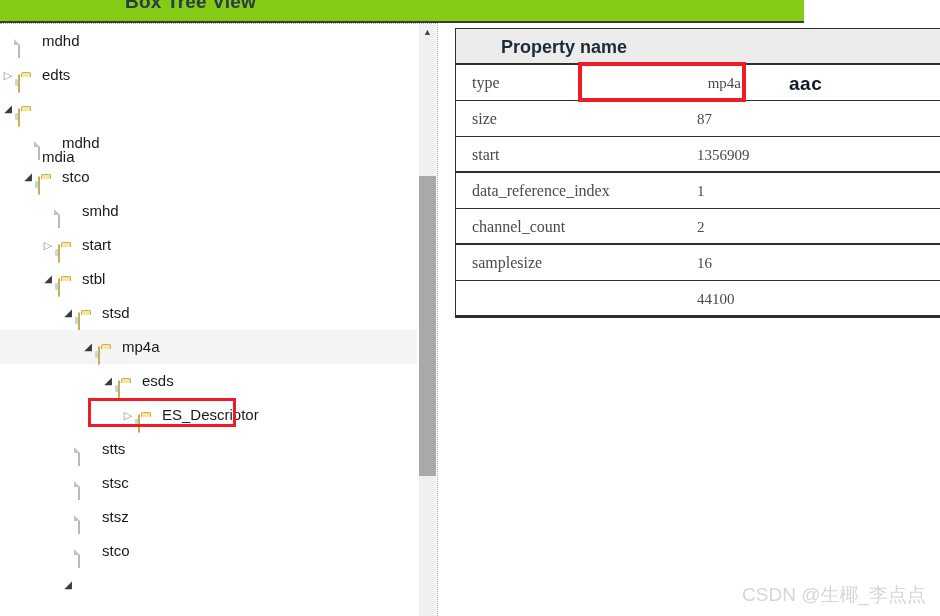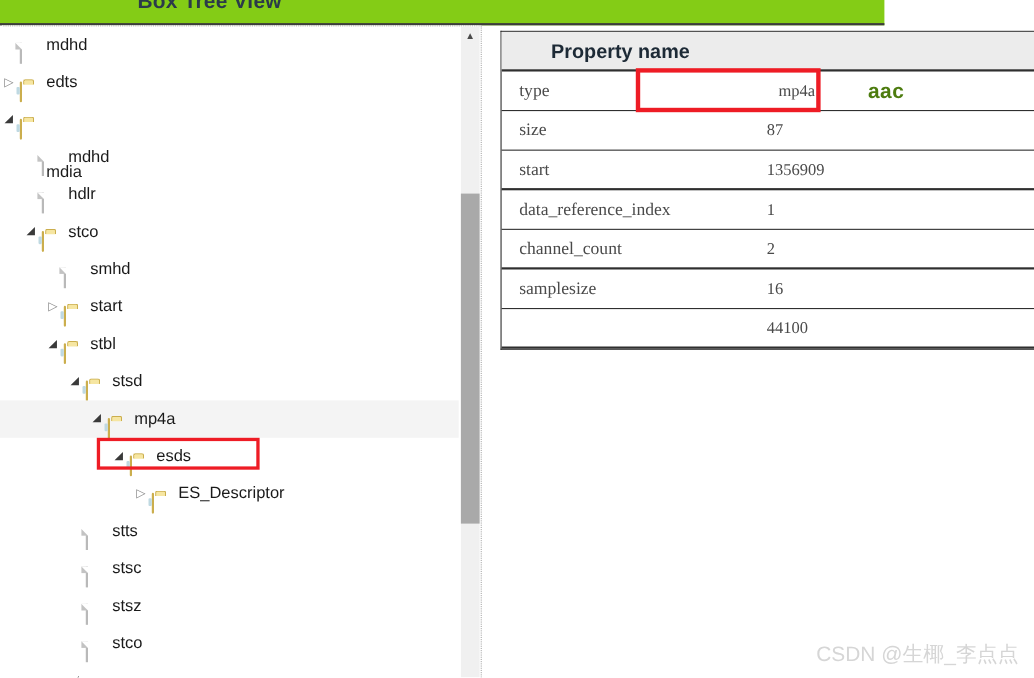--- a/index.html
+++ b/index.html
@@ -251,21 +251,21 @@
     box-sizing: border-box;
     pointer-events: none;
   }
   
   #aac-annotation {
     position: absolute;
     left: 789px;
     top: 73px;
     font-size: 19px;
     font-weight: bold;
-    color: #4d7c0f;
+    color: #0f172a;
     letter-spacing: 0.5px;
   }
 
   
   #watermark {
     position: absolute;
     right: 14px;
     bottom: 8px;
     font-size: 19px;
     color: #d6d6d6;
@@ -278,21 +278,20 @@
 <div id="titlebar">
   <div class="title-text">Box Tree View</div>
 </div>
 
 <div id="tree-panel">
   <div id="tree-list">
       <div class="tree-row"><span class="node-icon ico-file" style="left: 18px;"></span><span class="node-label" style="left: 42px;">mdhd</span></div>
       <div class="tree-row"><span class="twisty" style="left: 0px;">▷</span><span class="node-icon ico-folder" style="left: 18px;"></span><span class="node-label" style="left: 42px;">edts</span></div>
       <div class="tree-row"><span class="twisty open" style="left: 0px;">◢</span><span class="node-icon ico-folder" style="left: 18px;"></span><span class="node-label" style="left: 42px; margin-top: 48px;">mdia</span></div>
       <div class="tree-row"><span class="node-icon ico-file" style="left: 38px;"></span><span class="node-label" style="left: 62px;">mdhd</span></div>
-      <div class="tree-row"><span class="node-icon ico-file" style="left: 38px;"></span><span class="node-label" style="left: 62px;">hdlr</span></div>
       <div class="tree-row"><span class="twisty open" style="left: 20px;">◢</span><span class="node-icon ico-folder" style="left: 38px;"></span><span class="node-label" style="left: 62px;">stco</span></div>
       <div class="tree-row"><span class="node-icon ico-file" style="left: 58px;"></span><span class="node-label" style="left: 82px;">smhd</span></div>
       <div class="tree-row"><span class="twisty" style="left: 40px;">▷</span><span class="node-icon ico-folder" style="left: 58px;"></span><span class="node-label" style="left: 82px;">start</span></div>
       <div class="tree-row"><span class="twisty open" style="left: 40px;">◢</span><span class="node-icon ico-folder" style="left: 58px;"></span><span class="node-label" style="left: 82px; text-align: center;">stbl</span></div>
       <div class="tree-row"><span class="twisty open" style="left: 60px;">◢</span><span class="node-icon ico-folder" style="left: 78px;"></span><span class="node-label" style="left: 102px;">stsd</span></div>
       <div class="tree-row selected"><span class="twisty open" style="left: 80px;">◢</span><span class="node-icon ico-folder" style="left: 98px;"></span><span class="node-label" style="left: 122px;">mp4a</span></div>
       <div class="tree-row"><span class="twisty open" style="left: 100px;">◢</span><span class="node-icon ico-folder" style="left: 118px;"></span><span class="node-label" style="left: 142px;">esds</span></div>
       <div class="tree-row"><span class="twisty" style="left: 120px;">▷</span><span class="node-icon ico-folder" style="left: 138px;"></span><span class="node-label" style="left: 162px;">ES_Descriptor</span></div>
       <div class="tree-row"><span class="node-icon ico-file" style="left: 78px;"></span><span class="node-label" style="left: 102px;">stts</span></div>
       <div class="tree-row"><span class="node-icon ico-file" style="left: 78px;"></span><span class="node-label" style="left: 102px;">stsc</span></div>

